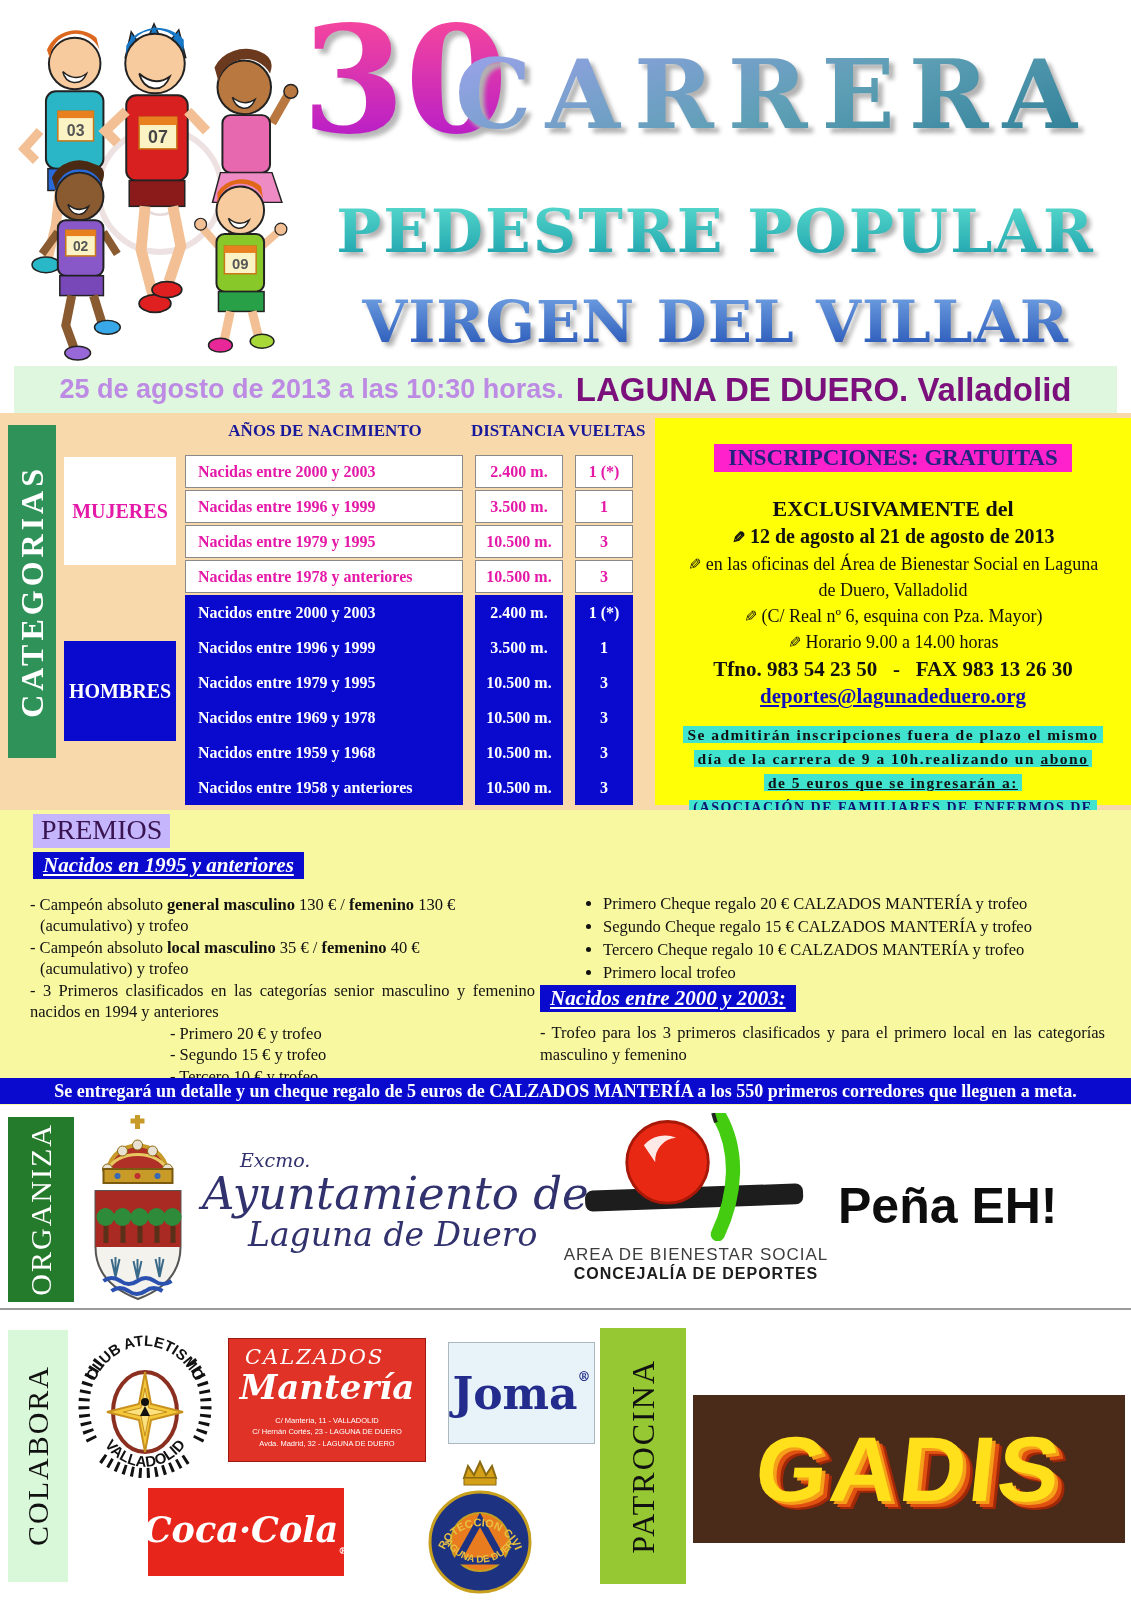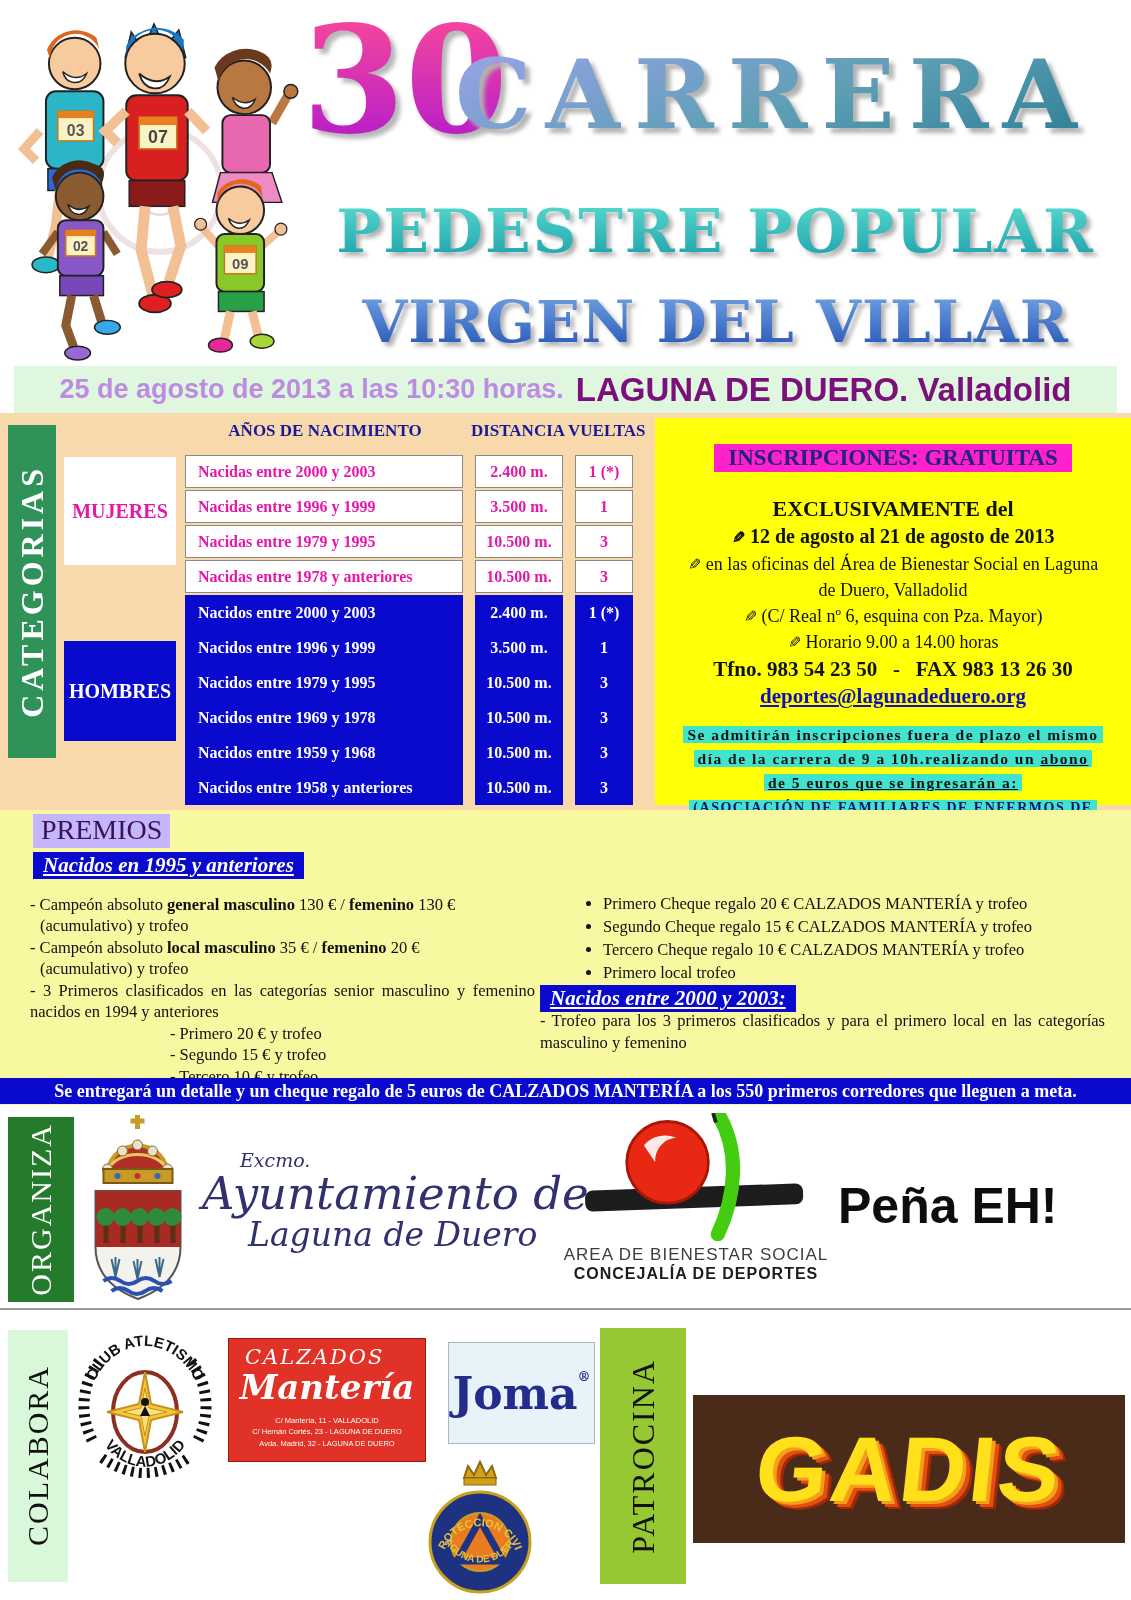--- a/index.html
+++ b/index.html
@@ -87,21 +87,21 @@
   .rh1{left:540px;top:44px;font-size:15.5px;padding:2px 6px;}
   .rh2{left:540px;top:175px;font-size:21px;padding:1px 10px;}
   .prem-left{position:absolute;left:30px;top:84px;width:505px;font-size:16.5px;line-height:1.3;color:#111;}
   .prem-left p{margin:0;}
   .pl.ind1{padding-left:10px;}
   .pl.just{text-align:justify;}
   .pl.sub{padding-left:140px;}
   .prem-bullets{position:absolute;left:585px;top:84px;width:470px;margin:0;padding:0 0 0 18px;
                 font-size:16.5px;color:#111;}
   .prem-bullets li{margin-bottom:3px;}
-  .prem-body2{position:absolute;left:540px;top:200px;width:565px;font-size:16.5px;
+  .prem-body2{position:absolute;left:540px;top:212px;width:565px;font-size:16.5px;
               text-align:justify;line-height:1.35;color:#111;margin:0;}
   .prem-banner{position:absolute;left:0;top:268px;width:1131px;height:26px;background:#0A0ACF;
                color:#fff;font-weight:bold;font-size:18px;text-align:center;line-height:26px;white-space:nowrap;}
 
   
   .organiza{position:absolute;left:0;top:1105px;width:1131px;height:203px;background:#fff;}
   .org-bar{position:absolute;left:8px;top:12px;width:66px;height:185px;background:#237B2B;
            color:#fff;font-size:30px;letter-spacing:2px;}
   .coat{position:absolute;left:84px;top:4px;width:108px;height:196px;}
   .ayto{position:absolute;left:202px;top:44px;color:#31316E;font-style:italic;font-family:"DejaVu Serif",serif;}
@@ -332,21 +332,21 @@
   </div>
 
   <div class="premios">
     <div class="prem-title">PREMIOS</div>
     <div class="bluehead lh1">Nacidos en 1995 y anteriores</div>
     <div class="bluehead rh2">Nacidos entre 2000 y 2003:</div>
 
     <div class="prem-left">
       <p class="pl"><span>- Campeón absoluto </span><span style="font-weight: bold;">general masculino</span><span> 130 € / </span><span style="font-weight: bold;">femenino</span><span> 130 €</span></p>
       <p class="pl ind1"><span> (acumulativo) y trofeo</span></p>
-      <p class="pl"><span>- Campeón absoluto </span><span style="font-weight: bold;">local masculino</span><span> 35 € / </span><span style="font-weight: bold;">femenino</span><span> 20 €</span></p>
+      <p class="pl"><span>- Campeón absoluto </span><span style="font-weight: bold;">local masculino</span><span> 35 € / </span><span style="font-weight: bold;">femenino</span><span> 40 €</span></p>
       <p class="pl ind1"><span> (acumulativo) y trofeo</span></p>
       <p class="pl just"><span>- 3 Primeros clasificados en las categorías senior masculino y femenino nacidos en 1994 y anteriores</span></p>
       <p class="pl sub">- Primero  20 € y trofeo</p>
       <p class="pl sub">- Segundo 15 € y trofeo</p>
       <p class="pl sub">- Tercero 10 € y trofeo</p>
       <p class="pl sub">- Primero local trofeo</p>
     </div>
 
     <ul class="prem-bullets">
       <li>Primero  Cheque regalo 20 €  CALZADOS MANTERÍA y trofeo</li>
@@ -470,20 +470,23 @@
         <div>C/ Mantería, 11 - VALLADOLID</div>
         <div>C/ Hernán Cortés, 23 - LAGUNA DE DUERO</div>
         <div>Avda. Madrid, 32 - LAGUNA DE DUERO</div>
       </div>
     </div>
 
     <div class="joma">
       <span class="joma-t"><span>Joma</span><span class="joma-r">®</span></span>
     </div>
 
+    <div class="coke">
+      <span class="coke-t"><span>Coca·Cola</span><span class="coke-r">®</span></span>
+    </div>
 
     <svg class="pcivil" viewBox="0 0 112 144">
       <defs>
         <path id="pcTop" d="M 20,96 A 38,38 0 0 1 92,96" fill="none"></path>
         <path id="pcBot" d="M 20,84 A 40,40 0 0 0 92,84" fill="none"></path>
       </defs>
       <path d="M40,22 l4,-12 6,9 6,-13 6,13 6,-9 4,12 Z" fill="#D4A017" stroke="#8A6A10" stroke-width="2"></path>
       <rect x="40" y="22" width="32" height="7" fill="#D4A017" stroke="#8A6A10"></rect>
       <circle cx="56" cy="86" r="50" fill="#1E3282" stroke="#C8A020" stroke-width="3"></circle>
       <circle cx="56" cy="86" r="29" fill="#E87C1E" stroke="#C8A020" stroke-width="2"></circle>

